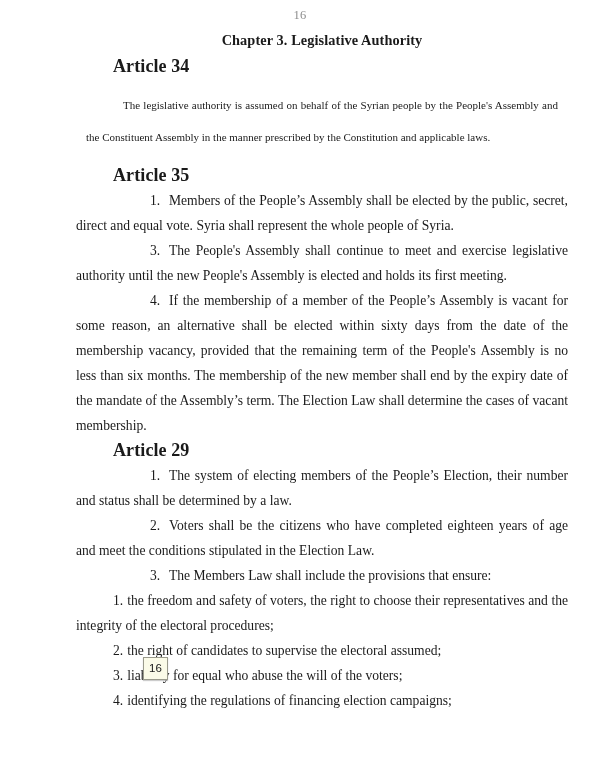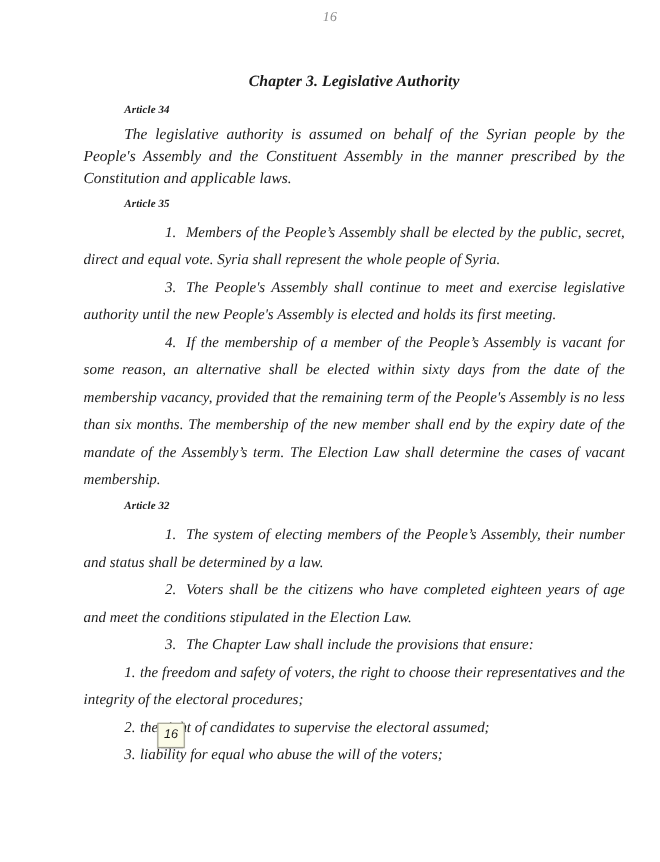--- a/index.html
+++ b/index.html
@@ -14,65 +14,64 @@
     color: #1a1a1a;
     overflow: hidden;
     position: relative;
   }
 
   .page {
     position: relative;
     width: 600px;
     height: 592px;
     box-sizing: border-box;
-    font-style: italic;
   }
 
   
   .folio {
     position: absolute;
     top: 8px;
     left: 0;
     width: 600px;
     text-align: center;
     font-size: 12.5px;
     color: #8d8d8d;
     letter-spacing: 0.3px;
   }
 
   
   .column {
     position: absolute;
     left: 76px;
-    top: 62px;
+    top: 28px;
     width: 492px;
   }
 
   .chapter-heading {
     text-align: center;
     font-weight: bold;
     font-size: 14.3px;
     line-height: 25px;
     margin: 0 0 1px 0;
     letter-spacing: 0.1px;
   }
 
   .article-heading {
     font-weight: bold;
-    font-size: 10px;
+    font-size: 18px;
     line-height: 25px;
     margin: 0;
     text-indent: 37px;
     letter-spacing: 0.1px;
   }
 
   p.body {
-    font-size: 14px;
-    line-height: 20px;
-    margin: 0;
+    font-size: 11px;
+    line-height: 32px;
+    margin: 10px;
     text-align: justify;
     text-indent: 37px;
     -webkit-hyphens: none;
     hyphens: none;
   }
 
   
   p.clause {
     font-size: 13.6px;
     line-height: 25px;
@@ -138,32 +137,33 @@
 
     <h2 class="article-heading">Article 35</h2>
 
     <p class="clause"><span class="num">1.</span><span>Members of the People’s Assembly shall be elected by the public, secret, direct and equal vote. Syria shall represent the whole people of Syria.</span></p>
 
 
     <p class="clause"><span class="num">3.</span><span>The People's Assembly shall continue to meet and exercise legislative authority until the new People's Assembly is elected and holds its first meeting.</span></p>
 
     <p class="clause"><span class="num">4.</span><span>If the membership of a member of the People’s Assembly is vacant for some reason, an alternative shall be elected within sixty days from the date of the membership vacancy, provided that the remaining term of the People's Assembly is no less than six months. The membership of the new member shall end by the expiry date of the mandate of the Assembly’s term. The Election Law shall determine the cases of vacant membership.</span></p>
 
-    <h2 class="article-heading">Article 32</h2>
+    <h2 class="article-heading">Article 29</h2>
 
-    <p class="clause"><span class="num">1.</span><span>The system of electing members of the People’s Assembly, their number and status shall be determined by a law.</span></p>
+    <p class="clause"><span class="num">1.</span><span>The system of electing members of the People’s Election, their number and status shall be determined by a law.</span></p>
 
     <p class="clause"><span class="num">2.</span><span>Voters shall be the citizens who have completed eighteen years of age and meet the conditions stipulated in the Election Law.</span></p>
 
-    <p class="clause"><span class="num">3.</span><span>The Chapter Law shall include the provisions that ensure:</span></p>
+    <p class="clause"><span class="num">3.</span><span>The Members Law shall include the provisions that ensure:</span></p>
 
     <p class="subitem"><span class="num">1.</span><span>the freedom and safety of voters, the right to choose their representatives and the integrity of the electoral procedures;</span></p>
 
     <p class="subitem"><span class="num">2.</span><span>the right of candidates to supervise the electoral assumed;</span></p>
 
     <p class="subitem"><span class="num">3.</span><span>liability for equal who abuse the will of the voters;</span></p>
 
+    <p class="subitem"><span class="num">4.</span><span>identifying the regulations of financing election campaigns;</span></p>
 
   </div>
 
   <div class="page-tooltip">16</div>
 
 </div>
 
 </body></html>

